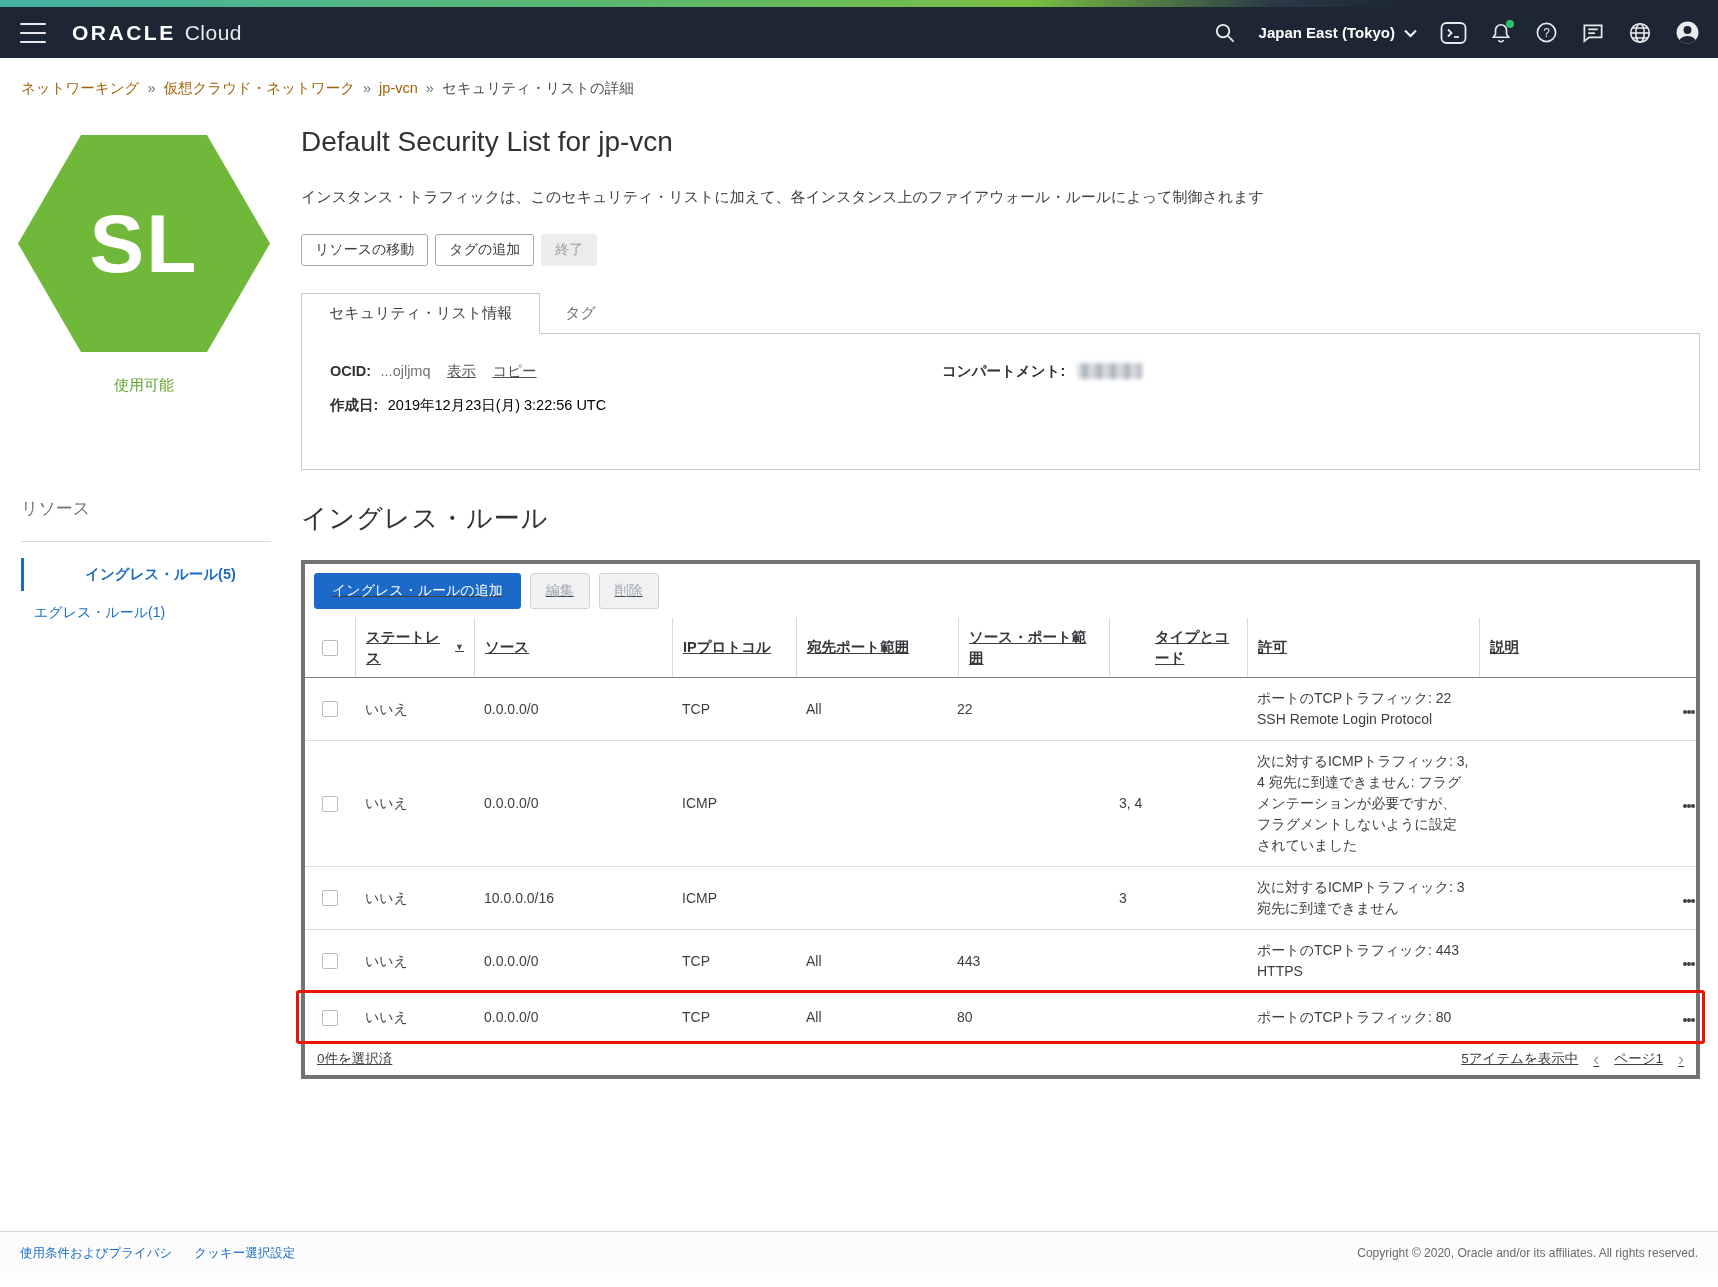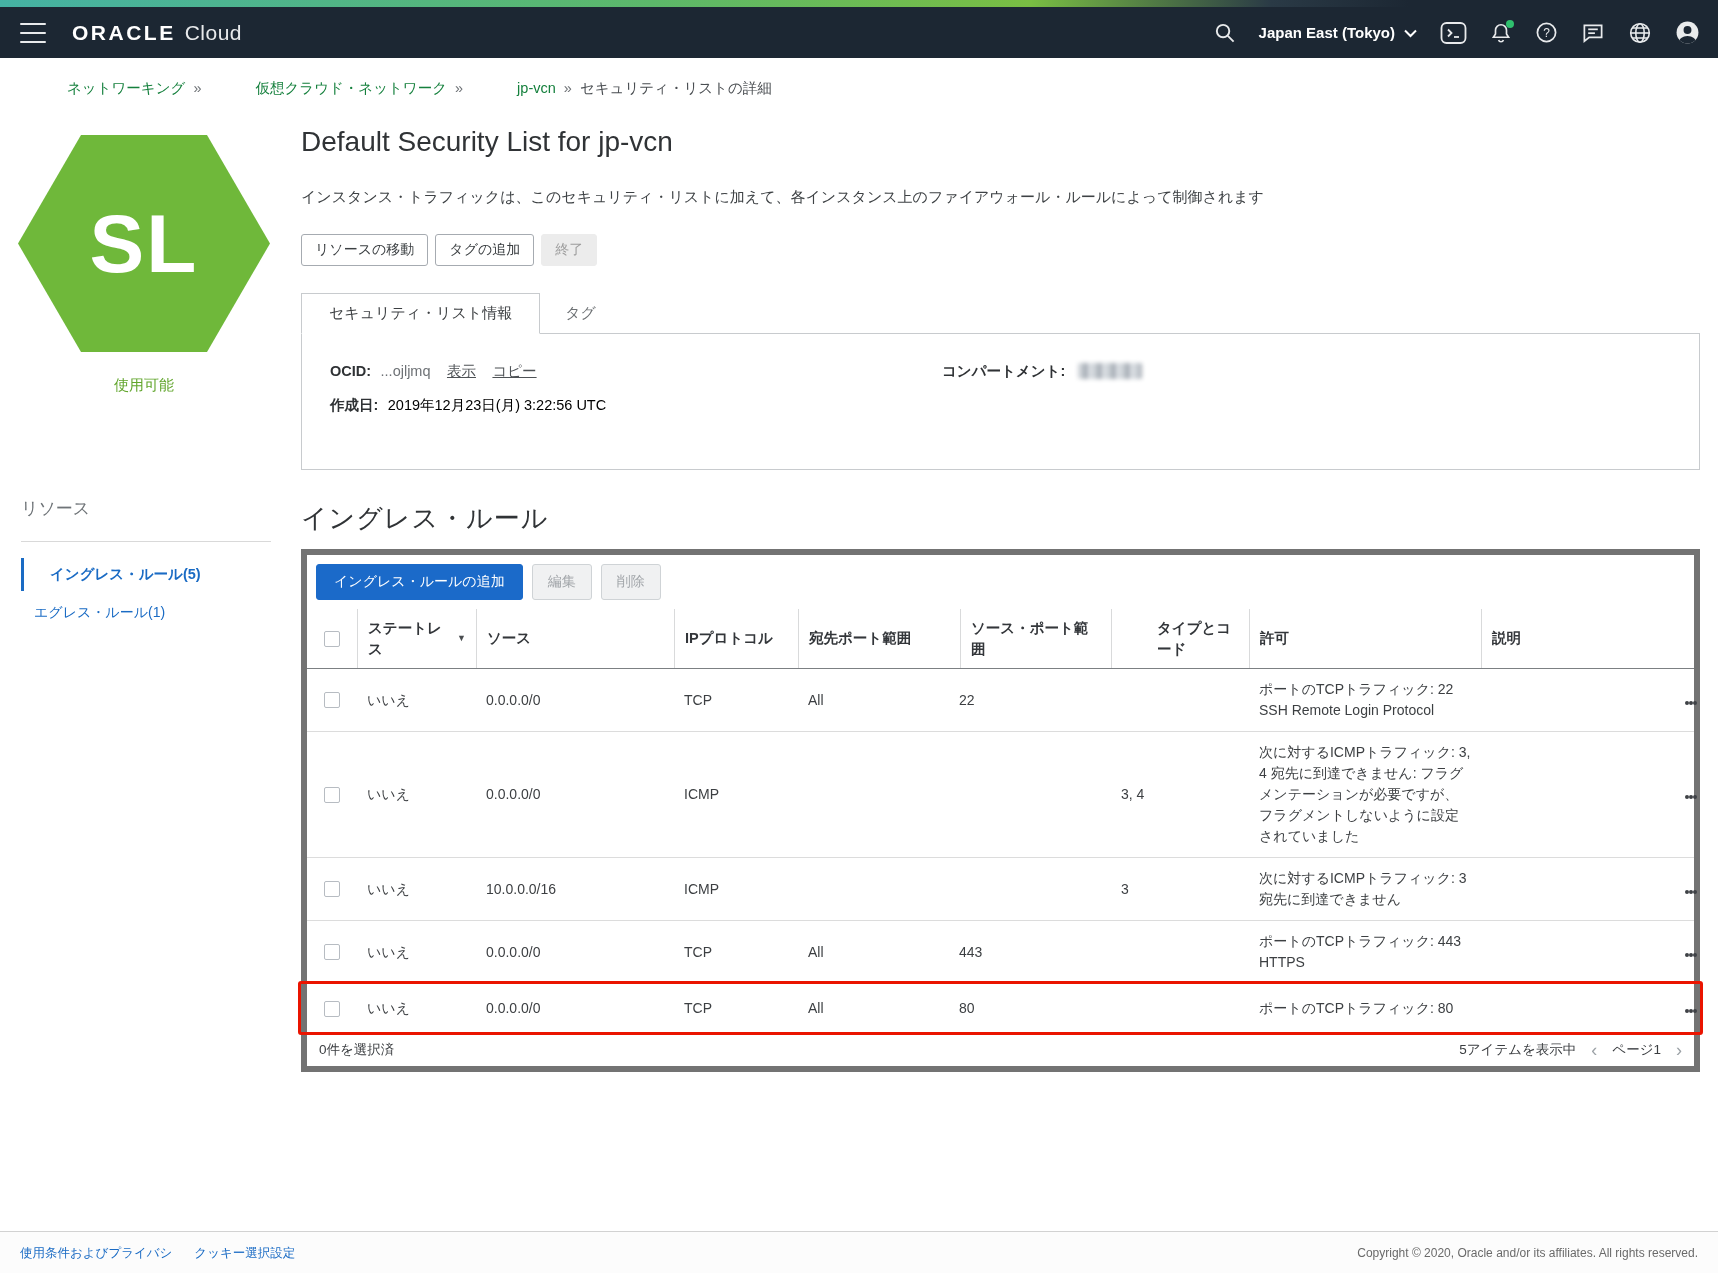--- a/index.html
+++ b/index.html
@@ -20,38 +20,38 @@
   .brand { display:flex; align-items:baseline; cursor:pointer; }
   .brand-oracle { color:#fff; font-weight:bold; font-size:21px; letter-spacing:2.5px; }
   .brand-cloud { color:#e8eaec; font-weight:300; font-size:21px; margin-left:9px; letter-spacing:0.5px; }
   .topbar-right { margin-left:auto; display:flex; align-items:center; gap:23px; }
   .tb-icon { display:inline-flex; align-items:center; justify-content:center; cursor:pointer; position:relative; }
   .region { display:flex; align-items:center; gap:9px; cursor:pointer; color:#fff; font-size:15px; font-weight:600; }
   .notif-dot { position:absolute; top:-1px; right:-2px; width:8px; height:8px; border-radius:50%; background:#2fc06e; }
 
   
   .breadcrumb { position:absolute; top:79px; left:21px; font-size:14.5px; white-space:nowrap; }
-  .crumb-link { color:#15803d; text-decoration:none; cursor:pointer;margin-left:46px; }
+  .crumb-link { color:#a16207; text-decoration:none; cursor:pointer; }
   .crumb-current { color:#4a4e52; }
   .crumb-sep { color:#6d7175; margin:0 8px; }
 
   
   .hexwrap { position:absolute; left:18px; top:135px; width:252px; text-align:center; }
   .hex { width:252px; height:217px; background:#6fb83a;
     clip-path:polygon(0% 50%,25% 0%,75% 0%,100% 50%,75% 100%,25% 100%);
     display:flex; align-items:center; justify-content:center; }
   .hex-text { color:#fff; font-weight:bold; font-size:82px; letter-spacing:2px; }
   .status { margin-top:24px; font-size:15px; color:#61a52c; }
 
   
   .sidebar { position:absolute; left:21px; top:497px; width:250px; }
   .sidebar-title { font-size:17px; color:#6f7478; }
   .sidebar-divider { margin-top:21px; border-top:1px solid #d9d9d9; }
   .side-item { display:block; color:#1a6bc4; text-decoration:none; cursor:pointer; font-size:14px; margin-top:13px; padding-left:13px; }
-  .side-item.active { border-left:3px solid #1a6bc4; padding:7px 0 7px 26px; font-weight:bold; font-size:14.5px; margin-top:16px; }
+  .side-item.active { border-left:3px solid #1a6bc4; padding:7px 0 7px 26px; font-weight:bold; font-size:14.5px; margin-top:16px;text-align:center; }
 
   
   .main { position:absolute; left:301px; top:126px; width:1399px; }
   h1 { font-size:28px; font-weight:400; color:#303336; }
   .subtitle { margin-top:30px; font-size:15px; color:#3e4245; }
   .actions { margin-top:27px; display:flex; gap:7px; }
   .btn { font-size:14px; padding:6px 13px; border-radius:3px; cursor:pointer; font-family:inherit; }
   .btn-outline { background:#fff; border:1px solid #a6abb1; color:#3c4043; }
   .btn-muted { background:#ececec; border:1px solid #ececec; color:#9d9d9d; cursor:default; }
 
@@ -67,21 +67,21 @@
   .dl-label { font-weight:bold; color:#2f3235; font-size:14.5px; }
   .dl-value { color:#000000; font-size:14.5px; margin-left:5px; }
   .dl-value.ocid { color:#6e7276; }
   .inline-link { color:#4e5256; font-size:14.5px; text-decoration:underline; margin-left:12px; cursor:pointer; }
   .blur-chip { display:inline-block; width:64px; height:16px; margin-left:8px; vertical-align:-3px; border-radius:2px;
     background:repeating-linear-gradient(90deg,#cdd2d7 0 5px,#a9b0b8 5px 10px,#dde1e5 10px 14px); filter:blur(2px); }
 
   .ingress-heading { margin-top:31px; font-size:26px; font-weight:400; color:#303336; letter-spacing:1px; }
 
   
-  .table-panel { margin-top:13px; border:6px solid #737373; background:#fff; }
+  .table-panel { margin-top:24px; border:4px solid #737373; background:#fff;text-decoration:underline; }
   .tbl-toolbar { padding:9px 0 9px 9px; display:flex; gap:9px; }
   .btn-primary { background:#1b6ac9; border:1px solid #1b6ac9; color:#fff; padding:8px 17px; }
   .btn-sec-disabled { background:#f0f1f2; border:1px solid #cfd3d6; color:#a2a6aa; cursor:default; padding:8px 15px; }
 
   .t-header { display:flex; align-items:stretch; min-height:60px; border-bottom:1px solid #7c8083; }
   .t-header .t-cell { display:flex; align-items:center; font-weight:bold; color:#33363a; font-size:14.5px; line-height:20px; }
   .t-header .t-cell + .t-cell { border-left:1px solid #d9dadb; }
   .t-cell { padding:0 10px; font-size:14px; color:#3c3f42; }
   .t-cell span { line-height:21px; display:inline-block; }
   .c-check { width:50px; min-width:50px; display:flex; align-items:center; justify-content:center; padding:0; }

